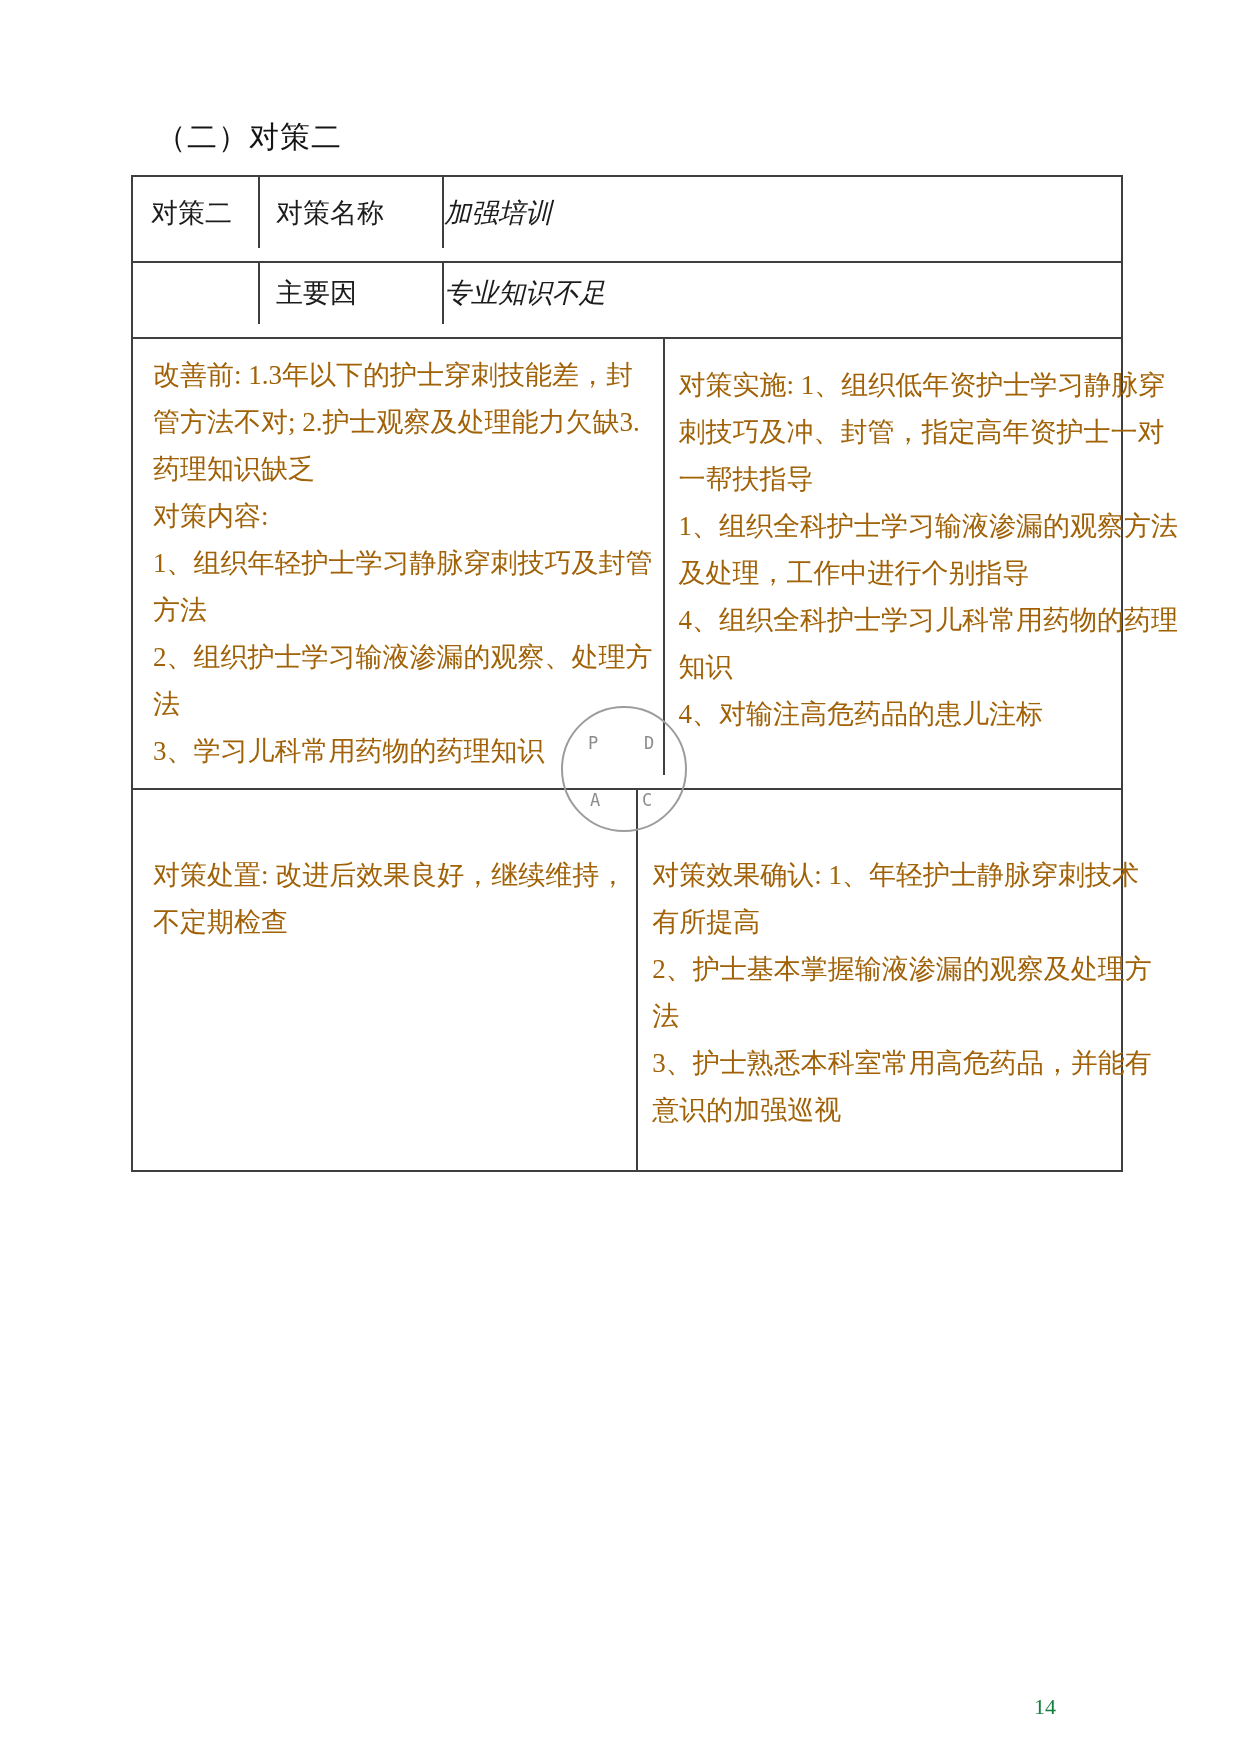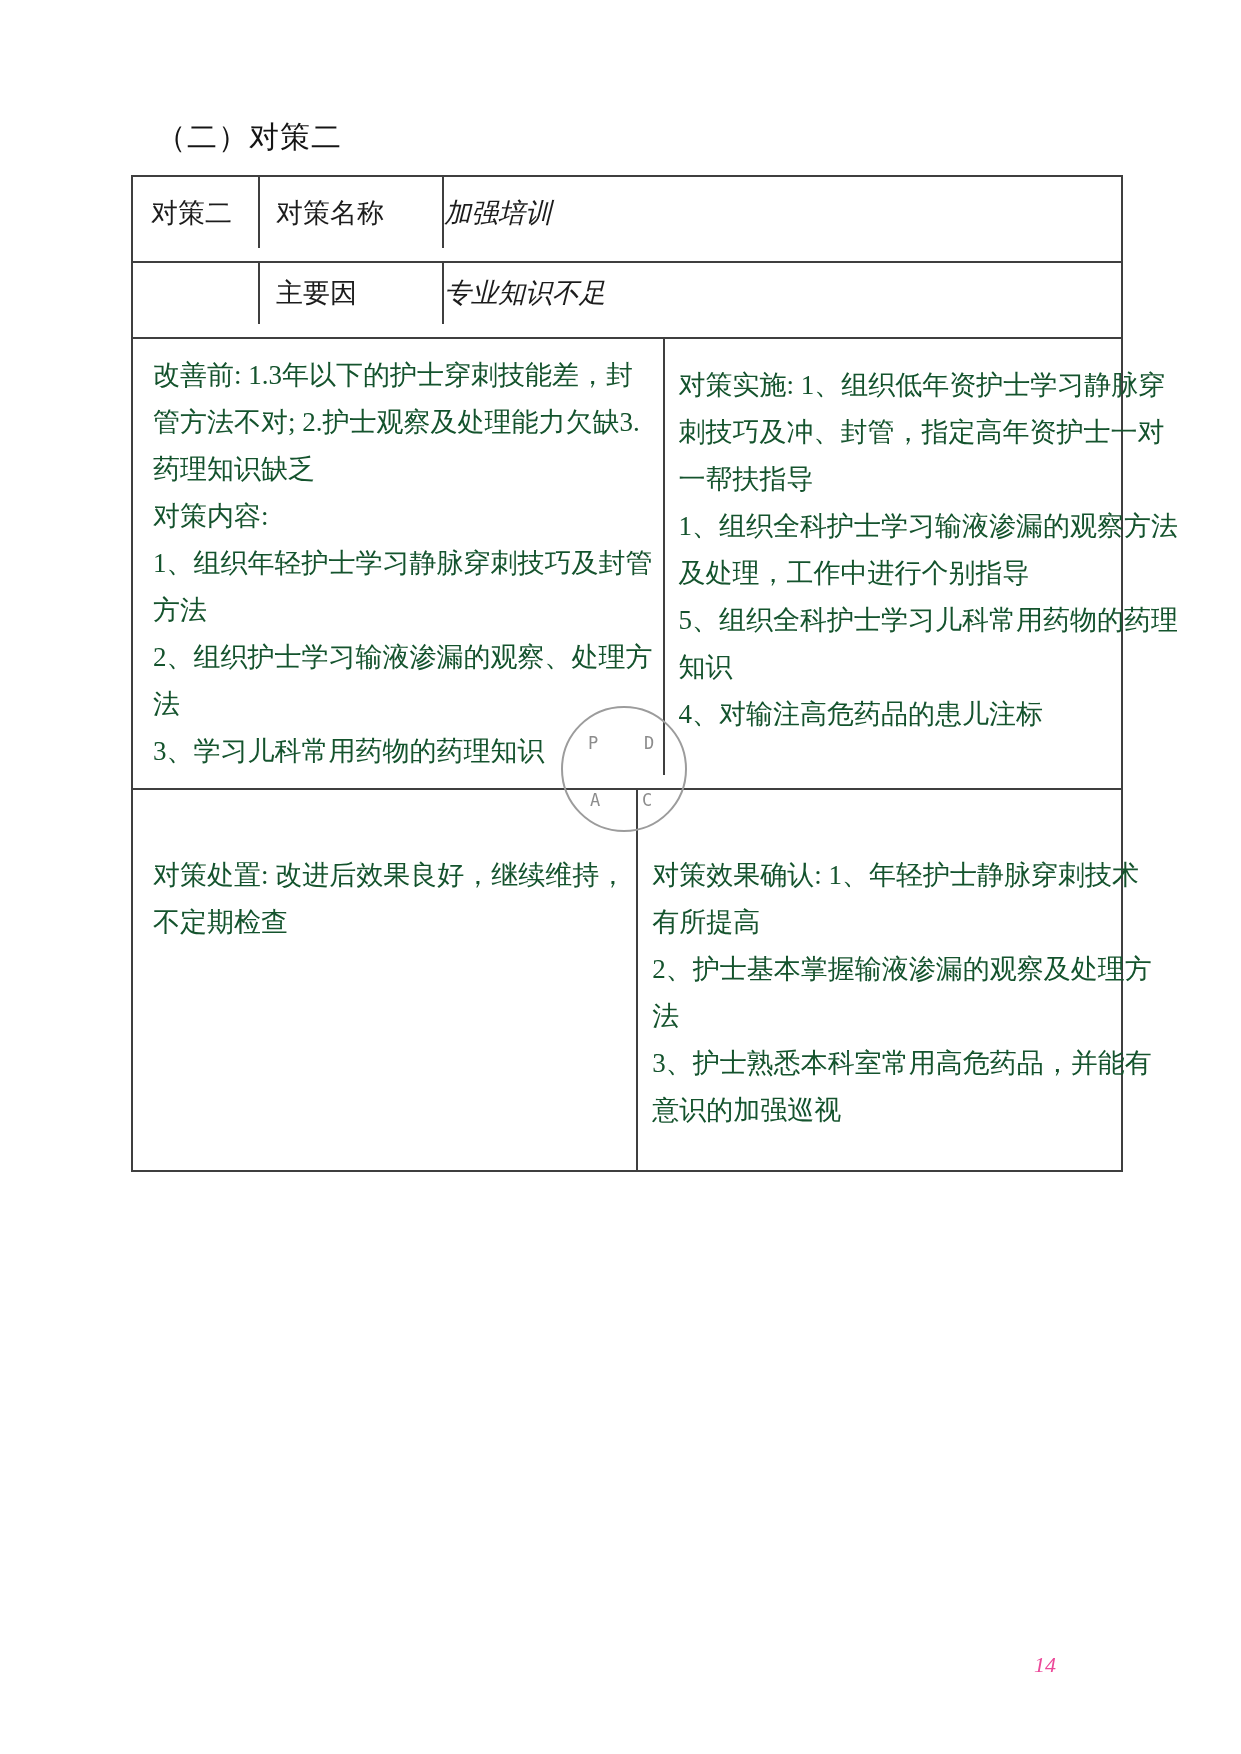--- a/index.html
+++ b/index.html
@@ -39,21 +39,21 @@
   .c2{flex:0 0 184px;padding-left:16px;}
   .c3{flex:1 1 auto;font-style:italic;}
   .bigrow{height:459px;}
   .botrow{height:403px;flex:1 1 auto;}
   .half-l{flex:0 0 496px;padding:13px 10px 0 20px;}
   .half-r{flex:1 1 auto;padding:23px 8px 0 14px;}
   .padtop{padding-top:62px;}
   .tline{
     font-size:27px;line-height:47px;
     white-space:nowrap;
-    color:#14532d;
+    color:#a16207;
   }
   .pdca-circle{
     position:absolute;left:561px;top:706px;
     width:126px;height:126px;
     border:2px solid #9c9c9c;
     border-radius:50%;
     box-sizing:border-box;
     background:transparent;
     z-index:5;
   }
@@ -61,25 +61,24 @@
     position:absolute;
     font-family:"DejaVu Sans Mono", monospace;
     font-size:17px;line-height:17px;
     color:#8c8c8c;
   }
   .pdca-p{left:25px;top:27px;}
   .pdca-d{left:81px;top:27px;}
   .pdca-a{left:27px;top:84px;}
   .pdca-c{left:79px;top:84px;}
   .page-num{
-    position:absolute;left:1034px;top:1652px;
+    position:absolute;left:1034px;top:1694px;
     font-size:22px;line-height:26px;
-    color:#ec4899;
+    color:#15803d;
     font-family:"Liberation Serif", serif;
-    font-style:italic;
   }
 </style>
 </head>
 <body>
 
 <div class="page">
 
   <div class="doc-title">（二）对策二</div>
 
   <div class="tbl">
@@ -107,21 +106,21 @@
           <div class="tline">2、组织护士学习输液渗漏的观察、处理方</div>
           <div class="tline">法</div>
           <div class="tline">3、学习儿科常用药物的药理知识</div>
         </div>
       <div class="tcell half-r">
           <div class="tline">对策实施: 1、组织低年资护士学习静脉穿</div>
           <div class="tline">刺技巧及冲、封管，指定高年资护士一对</div>
           <div class="tline">一帮扶指导</div>
           <div class="tline">1、组织全科护士学习输液渗漏的观察方法</div>
           <div class="tline">及处理，工作中进行个别指导</div>
-          <div class="tline">5、组织全科护士学习儿科常用药物的药理</div>
+          <div class="tline">4、组织全科护士学习儿科常用药物的药理</div>
           <div class="tline">知识</div>
           <div class="tline">4、对输注高危药品的患儿注标</div>
         </div>
     </div>
 
     <div class="trow botrow">
       <div class="tcell half-l padtop">
           <div class="tline">对策处置: 改进后效果良好，继续维持，</div>
           <div class="tline">不定期检查</div>
         </div>

